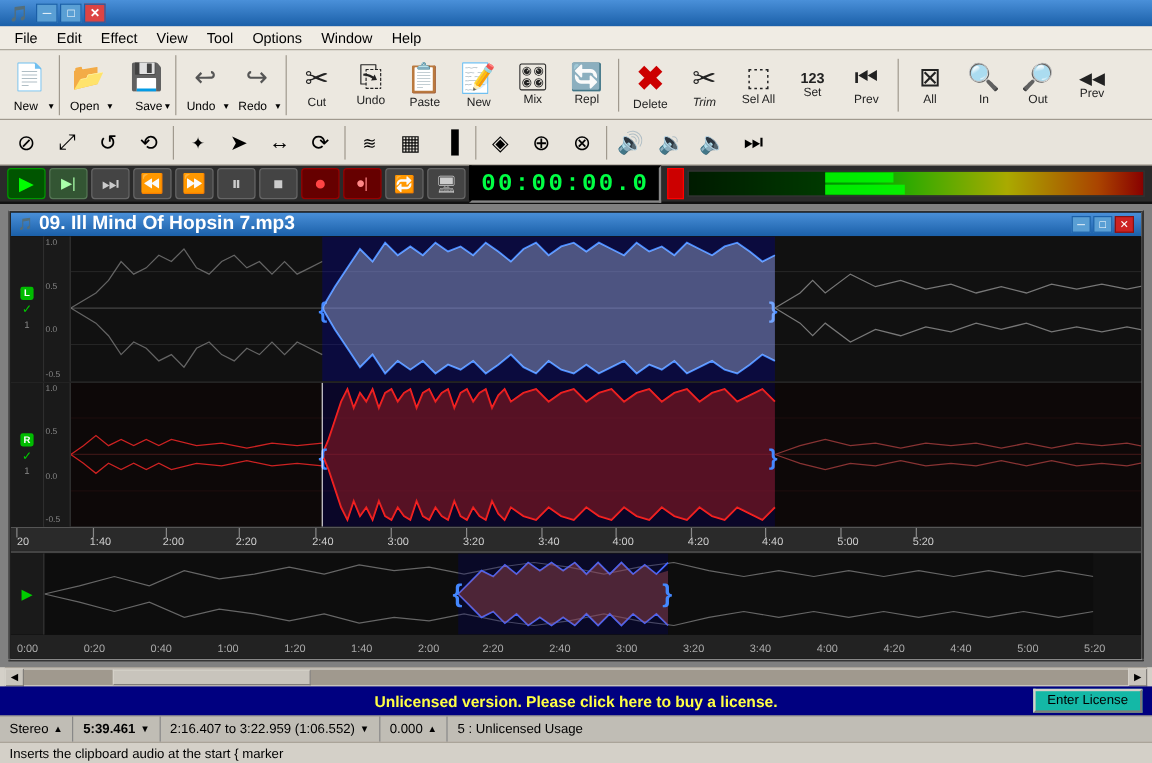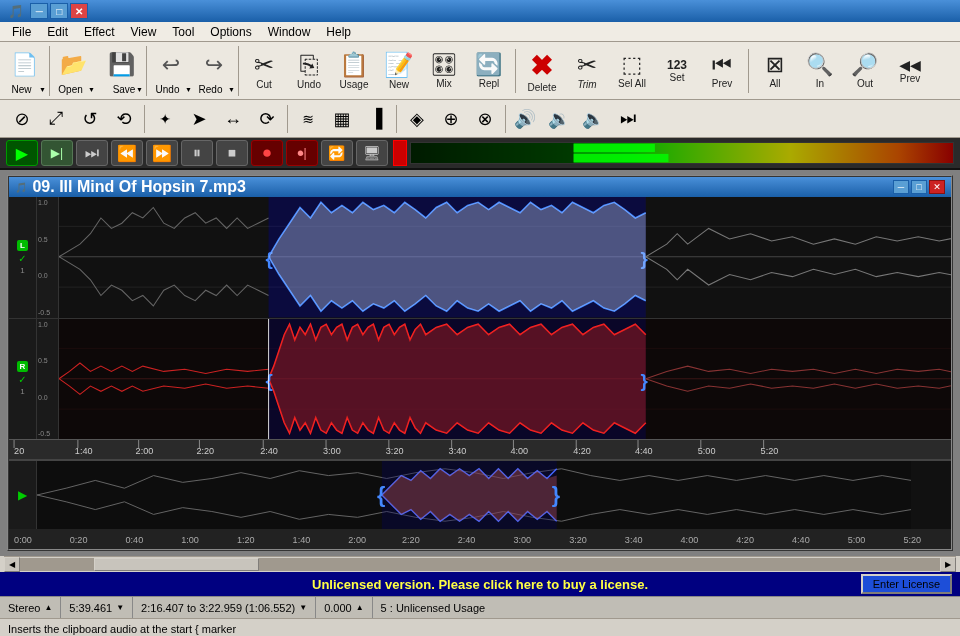--- a/index.html
+++ b/index.html
@@ -230,21 +230,21 @@
     <span style="font-size:10px;">Cut</span>
   </div>
 
   <div class="tb-btn">
     <span style="font-size:24px;">⎘</span>
     <span style="font-size:10px;">Undo</span>
   </div>
 
   <div class="tb-btn">
     <span style="font-size:24px;">📋</span>
-    <span style="font-size:10px;">Usage</span>
+    <span style="font-size:10px;">Paste</span>
   </div>
 
   <div class="tb-btn">
     <span style="font-size:24px;">📝</span>
     <span style="font-size:10px;">New</span>
   </div>
 
   <div class="tb-btn">
     <span style="font-size:22px;">🎛</span>
     <span style="font-size:10px;">Mix</span>
@@ -336,20 +336,21 @@
   <div style="width:32px;height:26px;background:#444;border:1px solid #666;border-radius:3px;display:flex;align-items:center;justify-content:center;cursor:pointer;font-size:16px;color:#ccc;">⏭</div>
   <div style="width:32px;height:26px;background:#444;border:1px solid #666;border-radius:3px;display:flex;align-items:center;justify-content:center;cursor:pointer;font-size:16px;color:#ccc;">⏪</div>
   <div style="width:32px;height:26px;background:#444;border:1px solid #666;border-radius:3px;display:flex;align-items:center;justify-content:center;cursor:pointer;font-size:16px;color:#ccc;">⏩</div>
   <div style="width:32px;height:26px;background:#444;border:1px solid #666;border-radius:3px;display:flex;align-items:center;justify-content:center;cursor:pointer;font-size:16px;color:#ccc;">⏸</div>
   <div style="width:32px;height:26px;background:#444;border:1px solid #666;border-radius:3px;display:flex;align-items:center;justify-content:center;cursor:pointer;font-size:16px;color:#ccc;">⏹</div>
   <div style="width:32px;height:26px;background:#660000;border:1px solid #990000;border-radius:3px;display:flex;align-items:center;justify-content:center;cursor:pointer;font-size:16px;color:#ff4444;">⏺</div>
   <div style="width:32px;height:26px;background:#660000;border:1px solid #990000;border-radius:3px;display:flex;align-items:center;justify-content:center;cursor:pointer;font-size:12px;color:#ff8888;">⏺|</div>
   <div style="width:32px;height:26px;background:#444;border:1px solid #666;border-radius:3px;display:flex;align-items:center;justify-content:center;cursor:pointer;font-size:14px;color:#ccc;">🔁</div>
   <div style="width:32px;height:26px;background:#444;border:1px solid #666;border-radius:3px;display:flex;align-items:center;justify-content:center;cursor:pointer;font-size:14px;color:#ccc;">🖥</div>
 
+  <div style="background:#000;color:#00ff44;font-family:'Courier New',monospace;font-size:20px;font-weight:bold;padding:2px 8px;border:2px inset #333;letter-spacing:2px;min-width:160px;text-align:center;">00:00:00.0</div>
 
   <div style="width:14px;height:26px;background:#cc0000;border:1px solid #ff0000;margin-left:2px;display:flex;align-items:center;justify-content:center;"></div>
 
   <div style="flex:1;height:22px;position:relative;overflow:hidden;border:1px solid #333;">
     <svg width="100%" height="100%" viewBox="0 0 400 22" preserveAspectRatio="none">
       <defs>
         <linearGradient id="meterGrad" x1="0" y1="0" x2="1" y2="0">
           <stop offset="0%" stop-color="#004400"></stop>
           <stop offset="40%" stop-color="#00aa00"></stop>
           <stop offset="70%" stop-color="#aaaa00"></stop>
@@ -550,29 +551,29 @@
 <div id="hscrollbar" style="height:16px;background:#d4d0c8;display:flex;align-items:center;border-top:1px solid #a0998e;margin:0 4px;">
   <div style="width:16px;height:15px;background:#c8c4bc;border:1px outset #d4d0c8;display:flex;align-items:center;justify-content:center;cursor:pointer;font-size:8px;">◀</div>
   <div style="flex:1;height:13px;background:#a0998e;position:relative;cursor:pointer;">
     <div style="position:absolute;left:8%;width:18%;height:100%;background:#c8c4bc;border:1px outset #d4d0c8;cursor:pointer;"></div>
   </div>
   <div style="width:16px;height:15px;background:#c8c4bc;border:1px outset #d4d0c8;display:flex;align-items:center;justify-content:center;cursor:pointer;font-size:8px;">▶</div>
 </div>
 
 <div id="licensebar" style="background:#000080;height:24px;display:flex;align-items:center;justify-content:center;color:#ffff44;font-size:13px;font-weight:bold;cursor:pointer;position:relative;">
   <span>Unlicensed version. Please click here to buy a license.</span>
-  <button style="position:absolute;right:8px;background:#1d4ed8;color:#000;border:2px outset #d4d0c8;padding:2px 10px;font-size:11px;cursor:pointer;">Enter License</button>
+  <button style="position:absolute;right:8px;background:#14b8a6;color:#000;border:2px outset #d4d0c8;padding:2px 10px;font-size:11px;cursor:pointer;">Enter License</button>
 </div>
 
 <div id="statusbar" style="background:#c0bdb5;height:22px;display:flex;align-items:flex-end;border-top:1px solid #888;padding:0;">
   <div style="display:flex;align-items:center;border-right:1px solid #888;padding:0 8px;height:100%;font-size:11px;">
     <span>Stereo</span>
     <span style="font-size:8px;margin-left:4px;cursor:pointer;">▲</span>
   </div>
-  <div style="display:flex;align-items:center;border-right:1px solid #888;padding:0 8px;height:100%;font-size:11px;">
+  <div style="display:flex;align-items:center;border-right:1px solid #888;padding:0 8px;height:100%;font-size:11px;font-weight:bold;">
     <span>5:39.461</span>
     <span style="font-size:8px;margin-left:4px;cursor:pointer;">▼</span>
   </div>
   <div style="display:flex;align-items:center;border-right:1px solid #888;padding:0 8px;height:100%;font-size:11px;">
     <span>2:16.407 to 3:22.959 (1:06.552)</span>
     <span style="font-size:8px;margin-left:4px;cursor:pointer;">▼</span>
   </div>
   <div style="display:flex;align-items:center;border-right:1px solid #888;padding:0 8px;height:100%;font-size:11px;">
     <span>0.000</span>
     <span style="font-size:8px;margin-left:4px;cursor:pointer;">▲</span>

